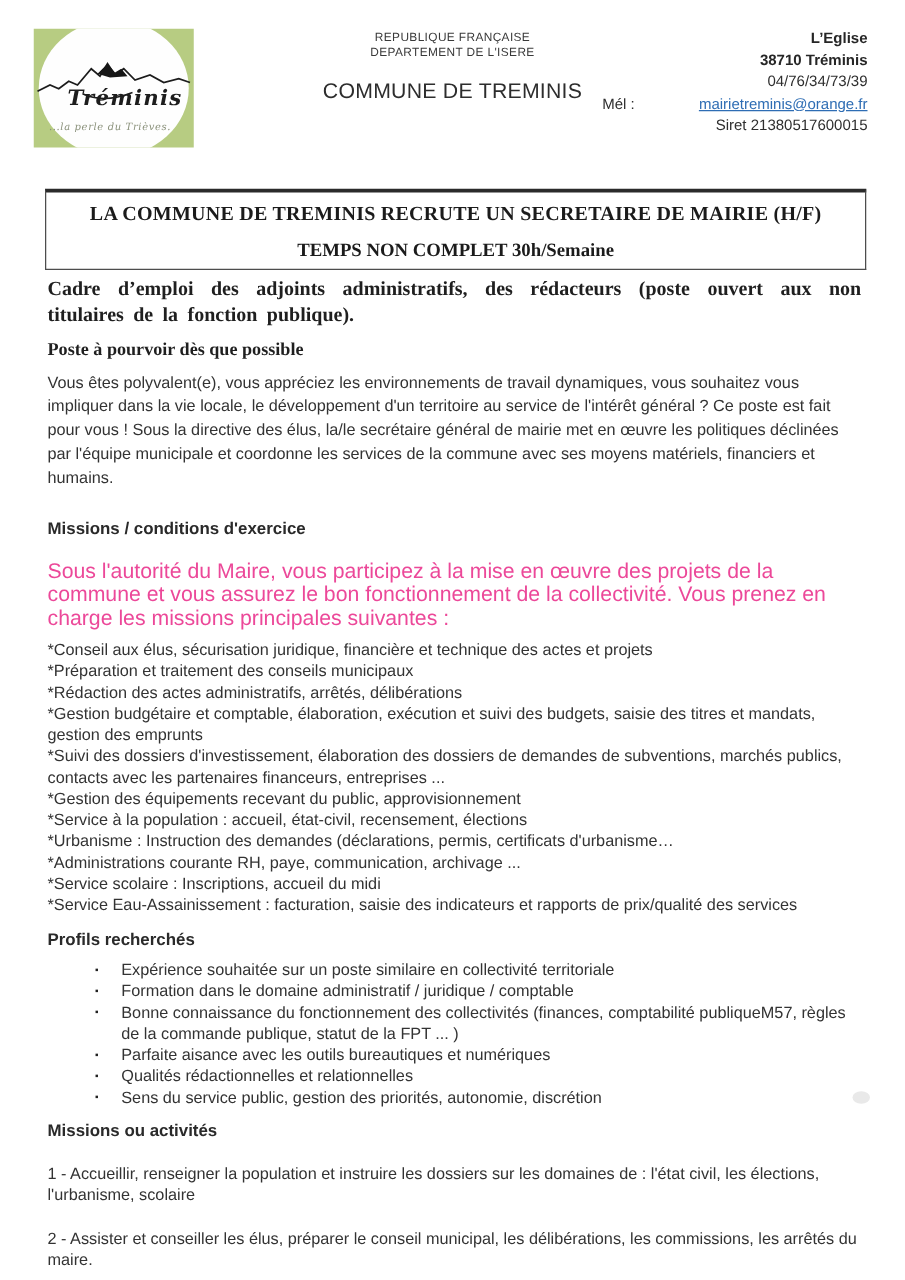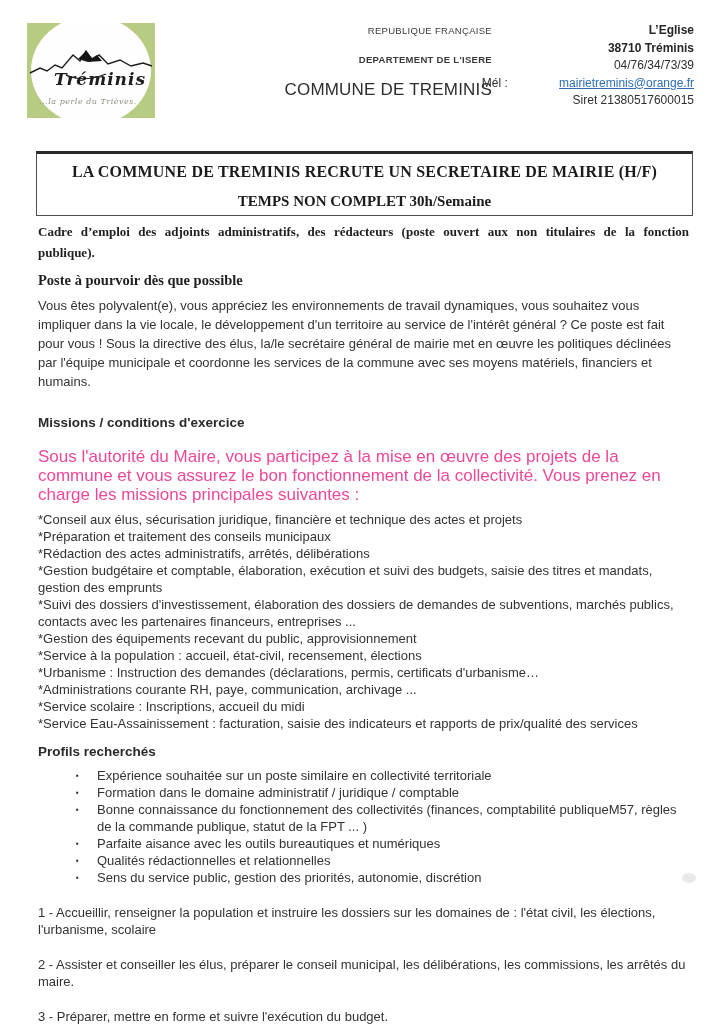--- a/index.html
+++ b/index.html
@@ -17,44 +17,44 @@
     position:absolute; top:46px; left:18px; right:0; text-align:center;
     font-family:"DejaVu Serif","Liberation Serif",serif; font-style:italic; font-weight:bold;
     font-size:17px; color:#1d1d1d; letter-spacing:1px;
   }
   .logo-tagline {
     position:absolute; top:74px; left:0; right:6px; text-align:center;
     font-family:"DejaVu Serif","Liberation Serif",serif; font-style:italic;
     font-size:8px; color:#8b927c; letter-spacing:.5px;
   }
 
-  .hdr-center { position:absolute; top:25px; left:232px; width:260px; text-align:right; color:#3a3a3a; }
+  .hdr-center { position:absolute; top:25px; left:232px; width:260px; text-align:center; color:#3a3a3a; }
   .hdr-line-sm { font-size:9.5px; letter-spacing:.3px; }
-  .hdr-line-sm + .hdr-line-sm { margin-top:18px;font-weight:bold; }
+  .hdr-line-sm + .hdr-line-sm { margin-top:1px; }
   .hdr-line-lg { font-size:17px; margin-top:15px; color:#2d2d2d; letter-spacing:.2px; }
 
   .hdr-contact { position:absolute; top:22px; right:30px; text-align:right; font-size:12px; line-height:17.5px; color:#2e2e2e; }
   .hdr-contact .bold { font-weight:bold; color:#262626; }
   .email-link { color:#2e6db4; text-decoration:underline; cursor:pointer;padding-left:48px; }
 
   
   .title-box {
     position:absolute; top:151px; left:36px; right:31px;
     border:1px solid #4d4d4d; border-top:3px solid #2b2b2b;
     padding:9px 24px 5px; text-align:center;
     font-family:"Liberation Serif","DejaVu Serif",serif; font-weight:bold; color:#1b1b1b;
   }
   .tb-line1 { font-size:16px; letter-spacing:.2px; }
   .tb-line2 { font-size:15px; margin-top:12px; }
 
   
   .content { position:absolute; top:221px; left:38px; width:651px; }
   .cadre {
     margin:0; font-family:"Liberation Serif","DejaVu Serif",serif; font-weight:bold;
-    font-size:13px; line-height:21px; color:#1f1f1f; text-align:justify; word-spacing:3.5px;
+    font-size:16px; line-height:21px; color:#1f1f1f; text-align:justify; word-spacing:3.5px;
   }
   .poste {
     margin:9px 0 0; font-family:"Liberation Serif","DejaVu Serif",serif; font-weight:bold;
     font-size:14.5px; color:#1f1f1f;
   }
   .sec-head { margin:0; font-size:13.5px; font-weight:bold; color:#2a2a2a; }
   .mt-descr { margin-top:13px; }
   .mt-missions { margin-top:24px; }
   .mt-profils { margin-top:12px; }
   .mt-activites { margin-top:11px; }
@@ -158,20 +158,21 @@
           <span class="bullet-glyph">▪</span>
           <span class="bullet-text">Qualités rédactionnelles et relationnelles</span>
         </div>
 
         <div class="bullet-item">
           <span class="bullet-glyph">▪</span>
           <span class="bullet-text">Sens du service public, gestion des priorités, autonomie, discrétion</span>
         </div>
       </div>
 
+    <h3 class="sec-head mt-activites">Missions ou activités</h3>
     <div class="num-list">
 
     <div class="num-item">1 - Accueillir, renseigner la population et instruire les dossiers sur les domaines de : l'état civil, les élections, l'urbanisme, scolaire</div>
         <div class="num-item">2 - Assister et conseiller les élus, préparer le conseil municipal, les délibérations, les commissions, les arrêtés du maire.</div>
         <div class="num-item">3 - Préparer, mettre en forme et suivre l'exécution du budget.</div>
         <div class="num-item">4 - Suivre les marchés publics et les subventions.</div>
       </div>
 
   </div>
 

